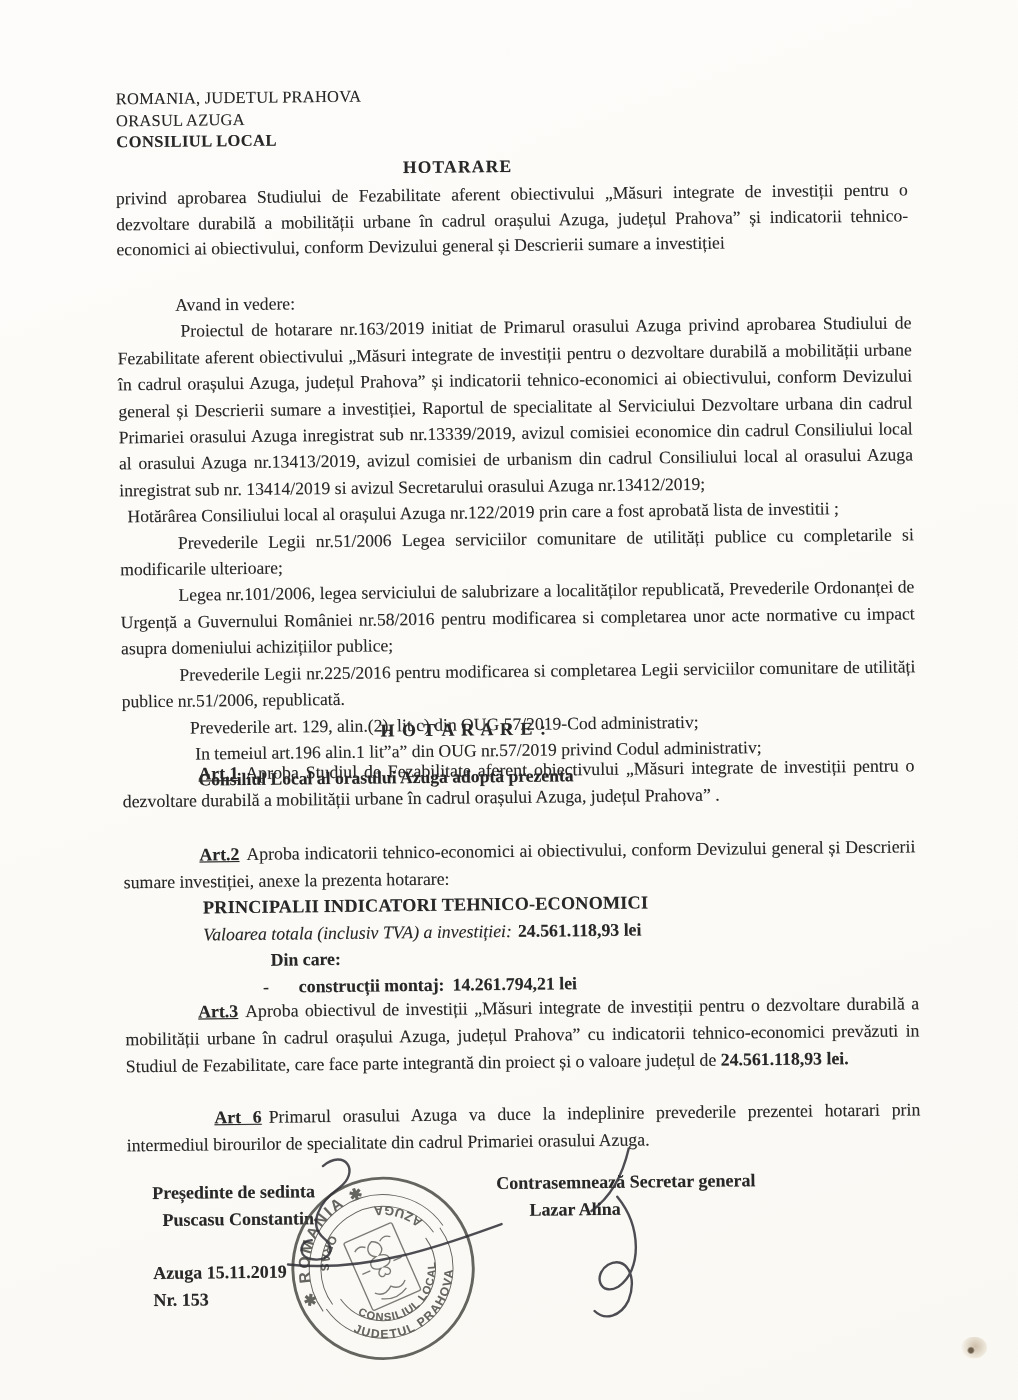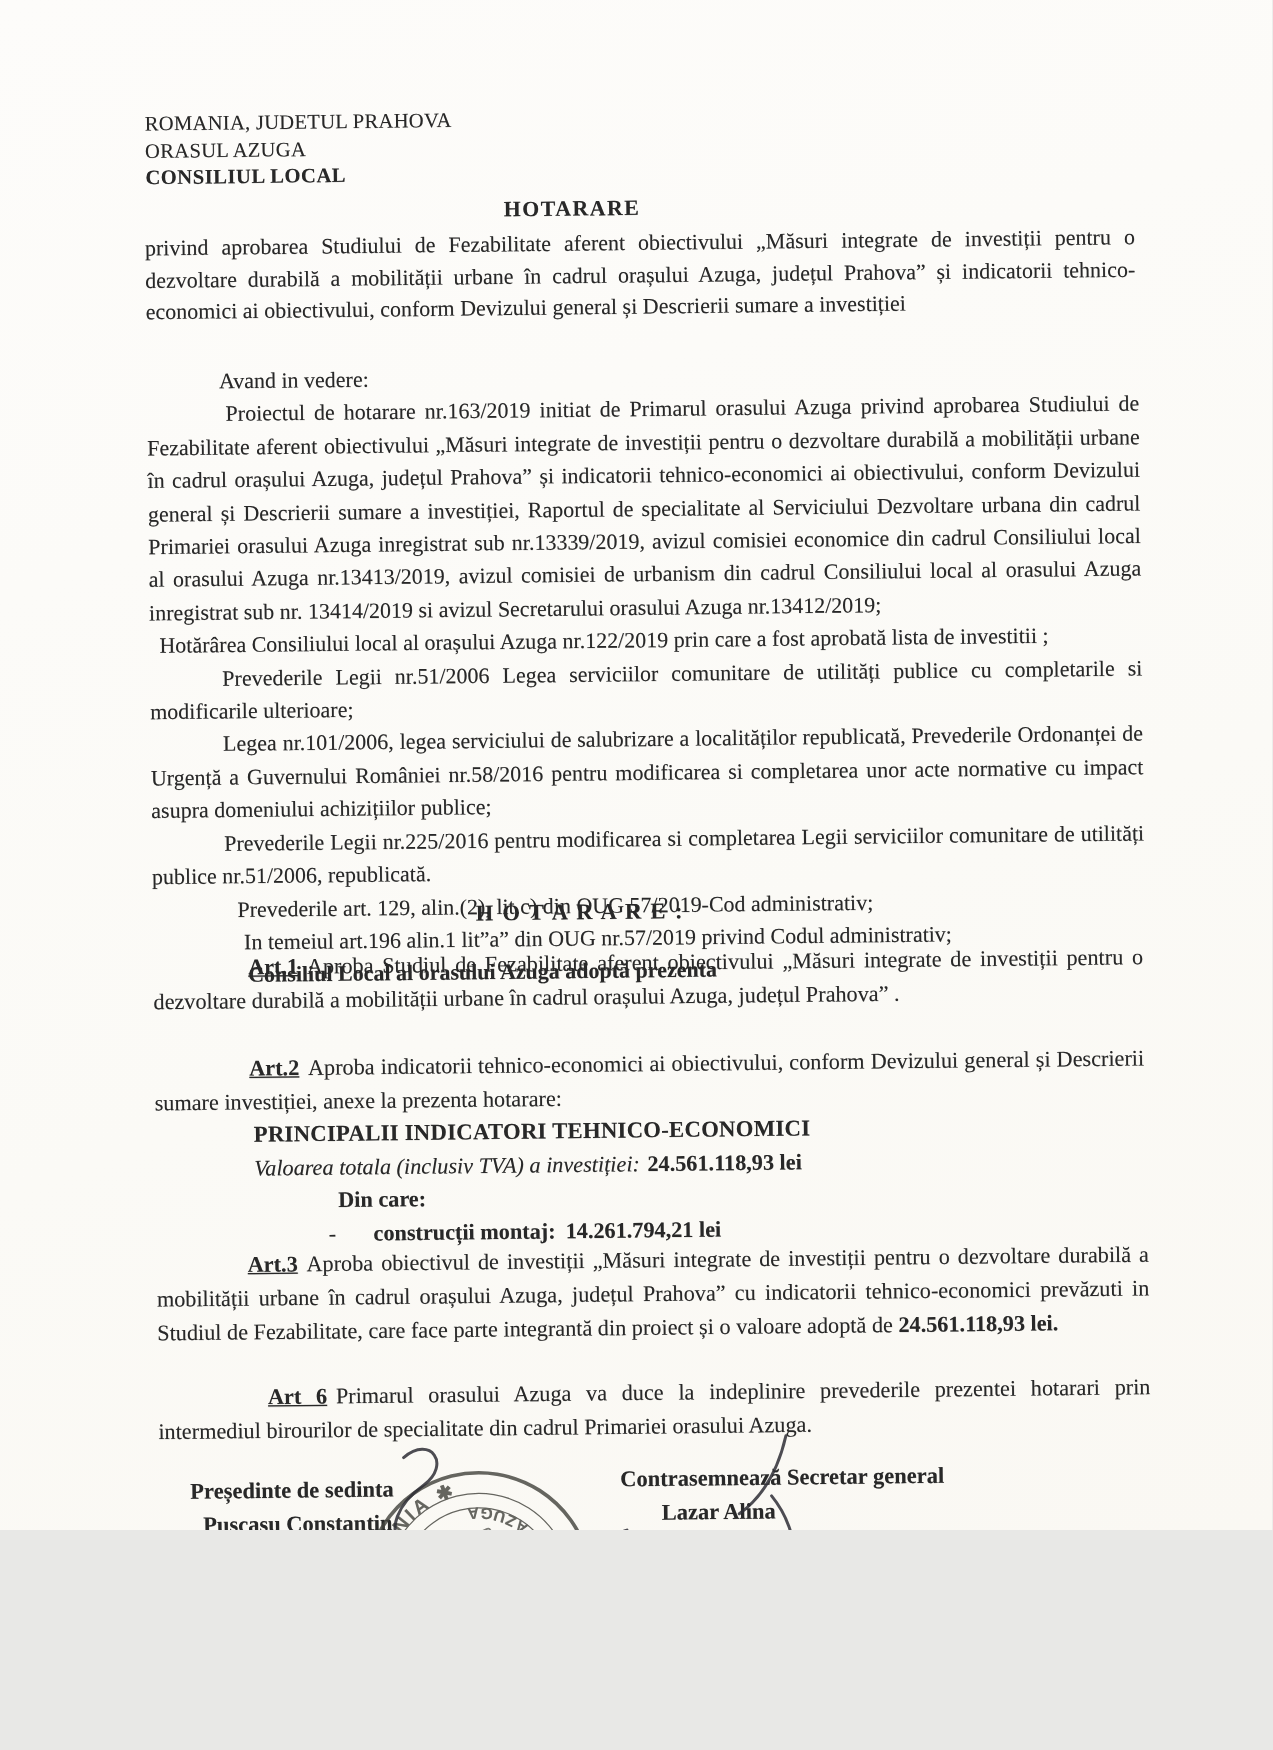--- a/index.html
+++ b/index.html
@@ -1,17 +1,17 @@
 <!DOCTYPE html>
 <html><head>
 <meta charset="utf-8">
 <style>
   html,body{margin:0;padding:0;background:#e8e8e6;}
   .page{
-    position:relative;width:1018px;height:1224px;margin:0 auto;
+    position:relative;width:1018px;height:1400px;margin:0 auto;
     background:linear-gradient(160deg,#fdfcfa 0%,#fbfaf6 60%,#faf8f3 100%);
     overflow:hidden;
     font-family:"Liberation Serif", serif;
     color:#282828;
     box-shadow:0 0 6px rgba(0,0,0,.25);
   }
   .tilt{position:absolute;inset:0;transform:rotate(-0.65deg);transform-origin:500px 380px;
         text-shadow:0.2px 0.2px 0.35px rgba(70,70,70,.4);}
   .abs{position:absolute;}
   p{margin:0;}
@@ -102,21 +102,21 @@
         <i>Valoarea totala (inclusiv TVA) a investiției:</i><b>24.561.118,93  lei</b>
       </p>
       <p class="indic-d">Din care:</p>
       <p class="indic-c">
         <span class="dash">-</span><span class="clabel">construcții montaj:</span><span>14.261.794,21  lei</span>
       </p>
     </div>
 
     <p class="abs art3 jus ind73">
       <b class="artlabel">Art.3</b><span>Aproba obiectivul  de investiții  „Măsuri integrate de investiții pentru o dezvoltare durabilă a mobilității urbane în cadrul orașului Azuga, județul Prahova” cu indicatorii tehnico-economici prevăzuti in Studiul de Fezabilitate, care face parte integrantă din proiect și o valoare</span>
-      <span>adoptă de</span>
+      <span>județul de</span>
       <b>24.561.118,93 lei.</b>
     </p>
 
     <p class="abs art4 jus ind88">
       <b class="artlabel">Art 6</b><span>Primarul orasului Azuga va duce la indeplinire prevederile prezentei hotarari prin intermediul birourilor de specialitate din cadrul Primariei orasului Azuga.</span>
     </p>
 
     <div class="abs sig-president">
       <p>Președinte de sedinta</p>
       <p class="name">Puscasu Constantin</p>

